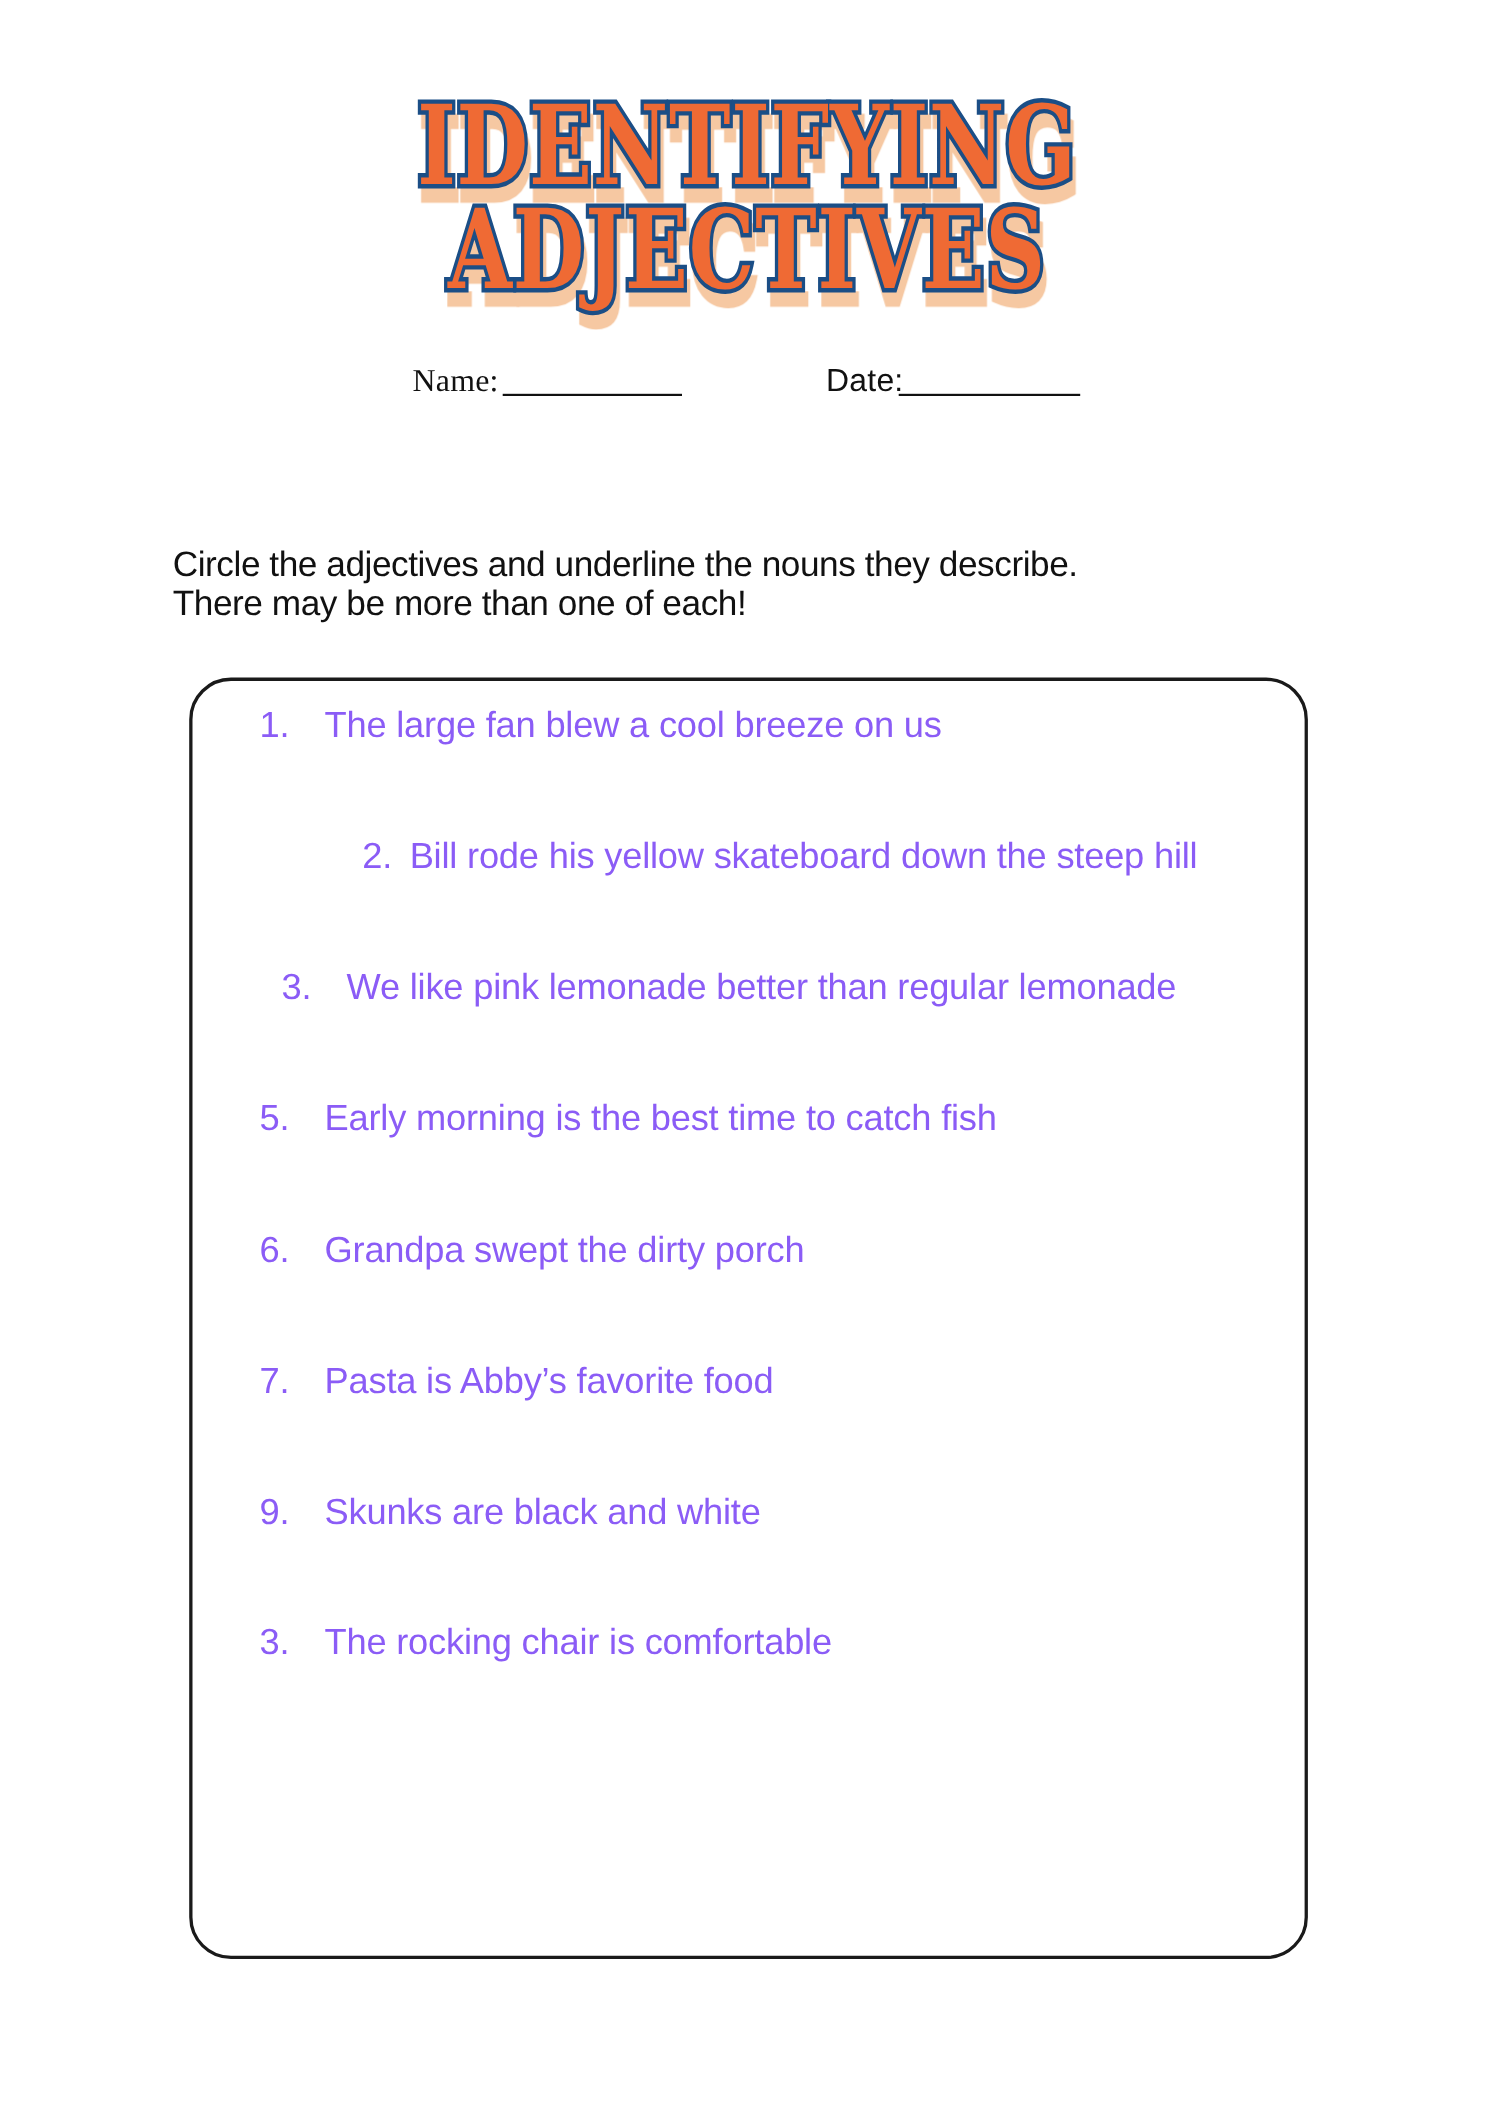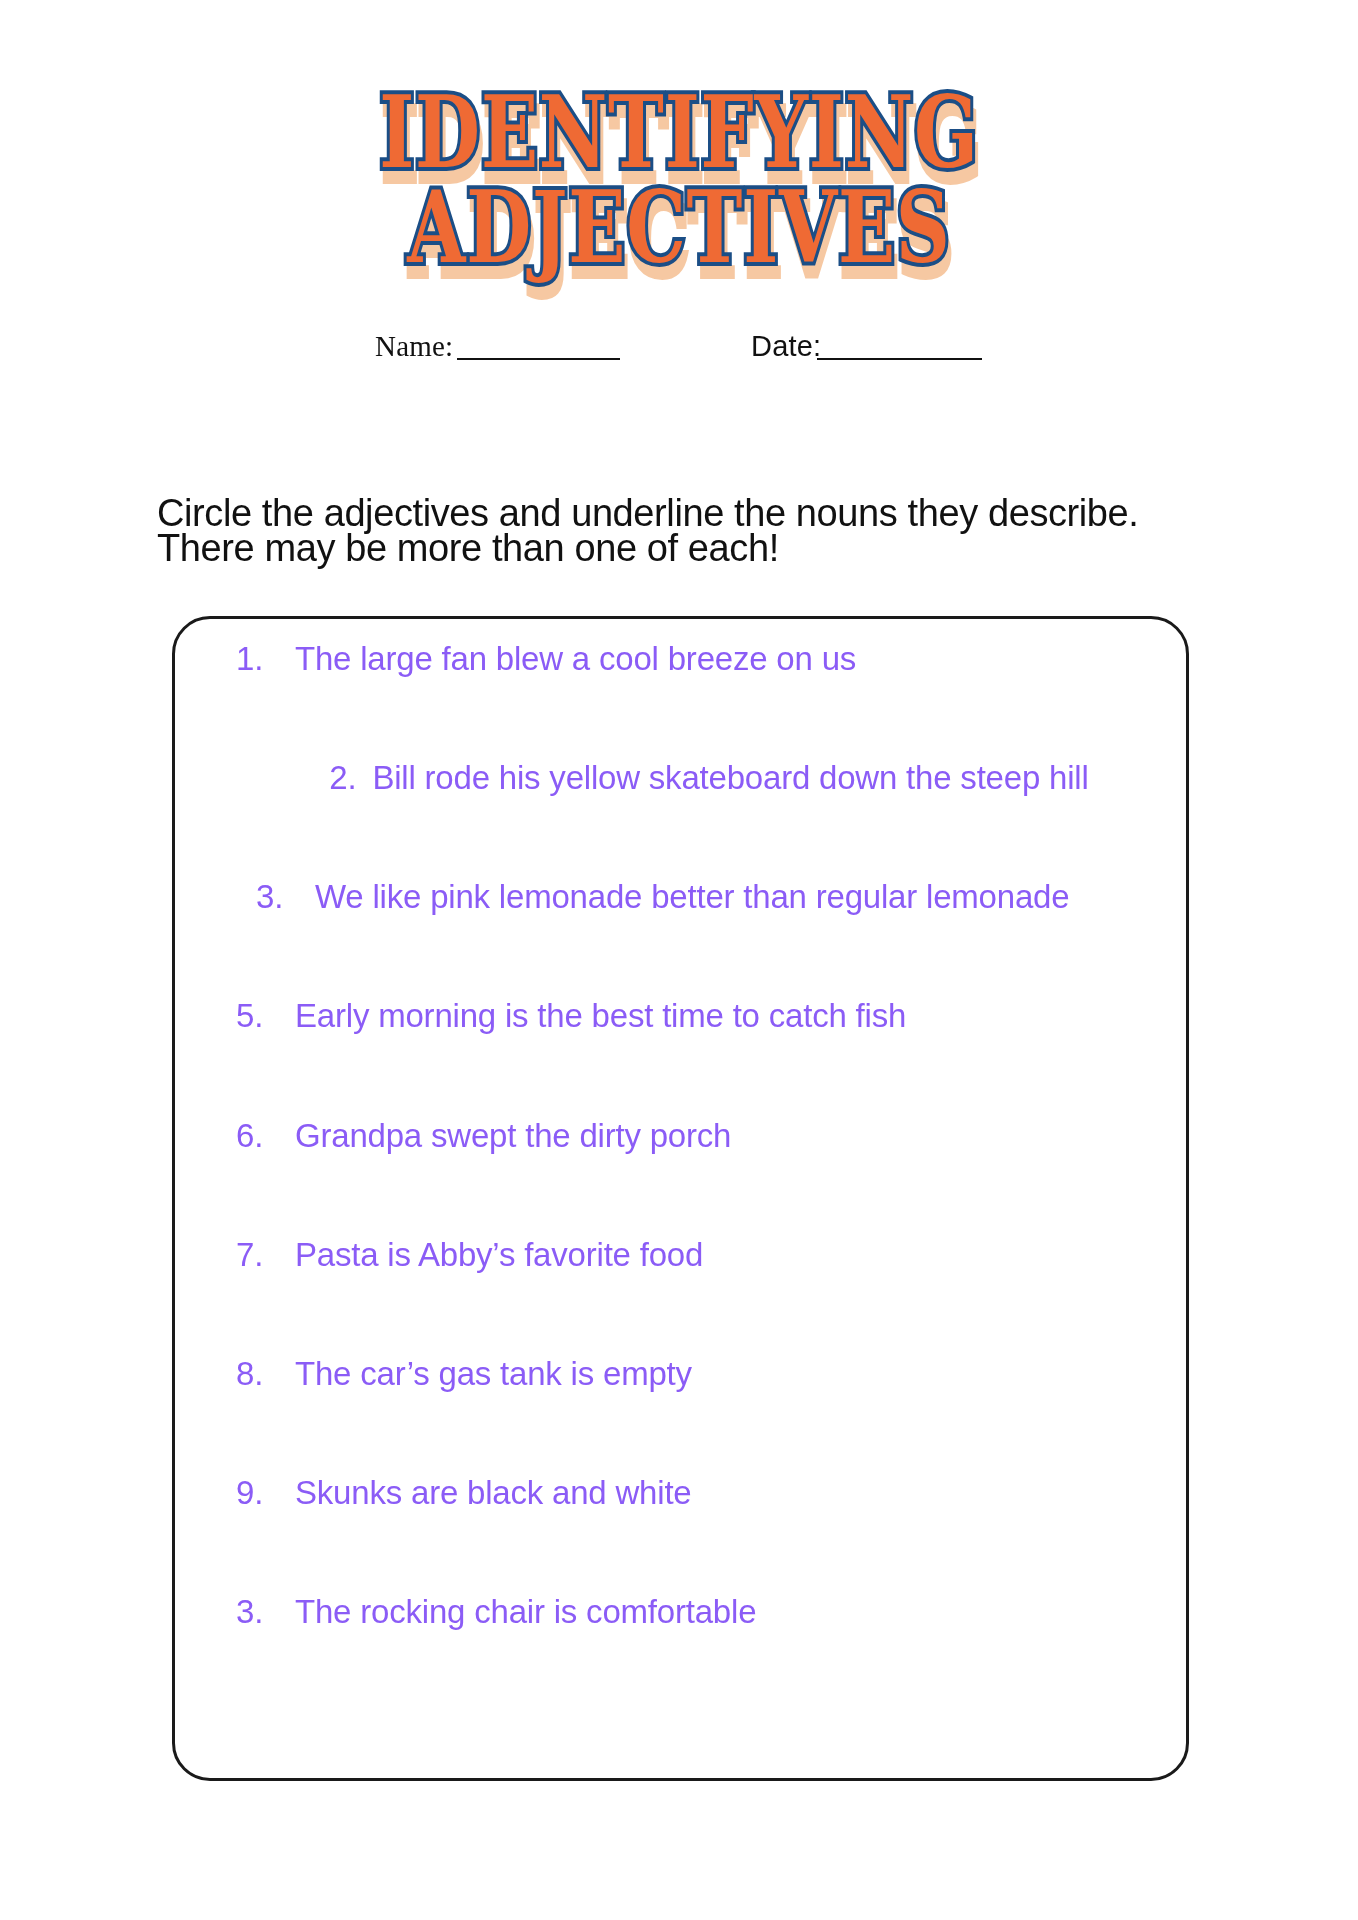--- a/index.html
+++ b/index.html
@@ -52,21 +52,21 @@
     border-bottom:2px solid #111;
     height:2px;
   }
   .name-line{left:457px;width:163px;}
   .date-line{left:817px;width:165px;}
 
   
   .instructions{
     position:absolute;
     left:157px;top:496px;
-    font-size:38px;
+    font-size:32px;
     line-height:35px;
     letter-spacing:-0.4px;
     color:#111;
   }
 
   
   .sentence-box{
     position:absolute;
     left:172px;top:616px;
     width:1017px;height:1165px;
@@ -130,21 +130,18 @@
   <div class="item">
     <span class="num">5.</span><span class="txt">Early morning is the best time to catch fish</span>
   </div>
   <div class="item">
     <span class="num">6.</span><span class="txt">Grandpa swept the dirty porch</span>
   </div>
   <div class="item">
     <span class="num">7.</span><span class="txt">Pasta is Abby’s favorite food</span>
   </div>
   <div class="item">
-    <span class="num">8.</span><span class="txt">The car’s gas tank is empty</span>
-  </div>
-  <div class="item">
     <span class="num">9.</span><span class="txt">Skunks are black and white</span>
   </div>
   <div class="item">
     <span class="num">3.</span><span class="txt">The rocking chair is comfortable</span>
   </div>
 </div>
 
 </body></html>

